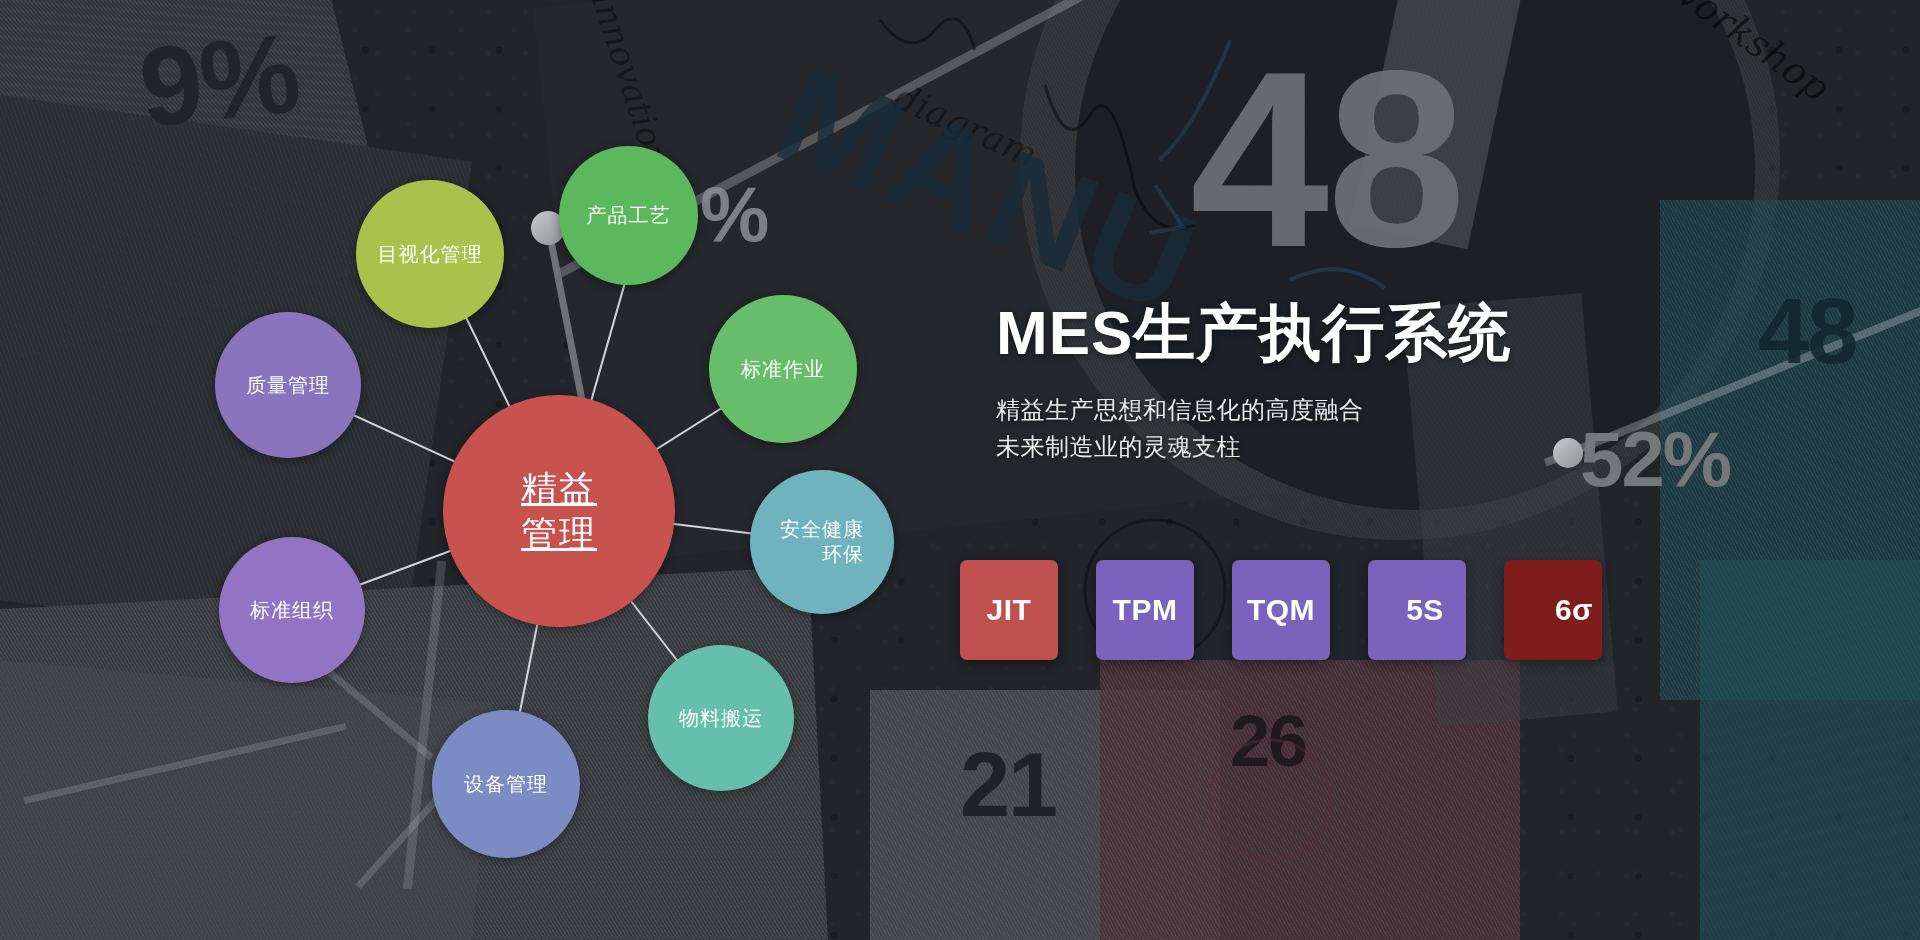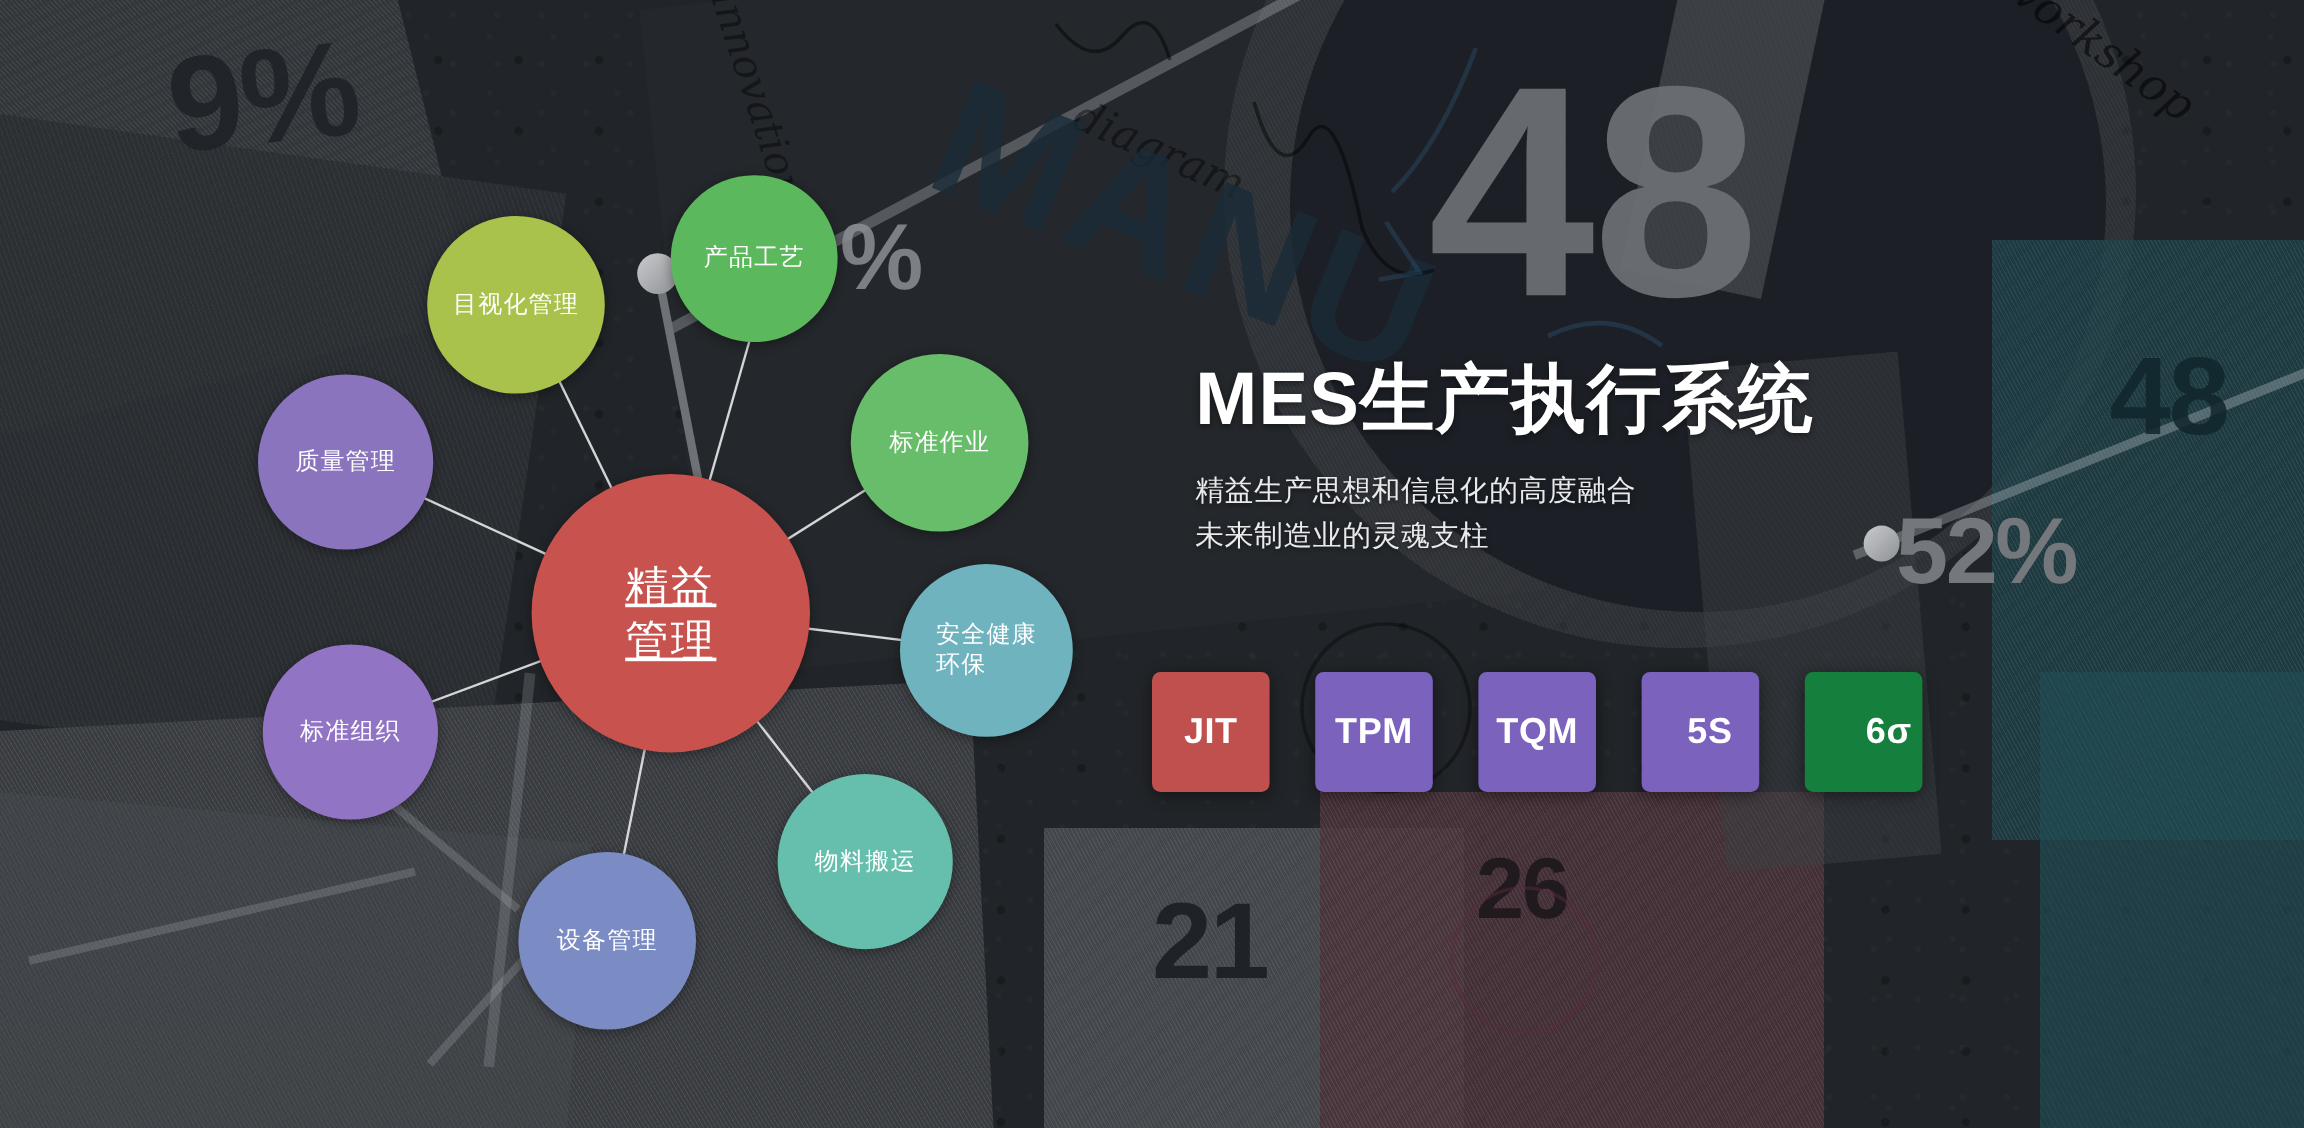--- a/index.html
+++ b/index.html
@@ -46,21 +46,21 @@
 
   .stroke-line { position:absolute; background:rgba(255,255,255,.16); }
 
   
   #map { position:absolute; left:0; top:0; width:940px; height:940px; }
   #map svg { position:absolute; left:0; top:0; }
 
   .node {
     position:absolute; border-radius:50%;
     display:flex; align-items:center; justify-content:center;
-    text-align:left; color:#fff; line-height:1.25;
+    text-align:right; color:#fff; line-height:1.25;
     font-family:"Liberation Sans","DejaVu Sans",sans-serif;
     box-shadow:0 2px 10px rgba(0,0,0,.35);
   }
 
   .node-center { font-size:36px; font-weight:400; letter-spacing:2px;text-decoration:underline; }
   .node-leaf   { font-size:20px; font-weight:400; letter-spacing:1px; }
 
   .pin-dot { position:absolute; border-radius:50%;
              background:linear-gradient(135deg,#c9cbcd,#8e9195); }
   .pin-stick { position:absolute; background:#6e7175; transform-origin:top center; }
@@ -249,18 +249,18 @@
     </div>
     <div class="badge" style="background:#7a62bd;">
       <span>TPM</span>
     </div>
     <div class="badge" style="background:#7a62bd;">
       <span>TQM</span>
     </div>
     <div class="badge" style="background:#7a62bd;padding-left:16px;">
       <span>5S</span>
     </div>
-    <div class="badge" style="background:#15803d;padding-left:42px;">
+    <div class="badge" style="background:#7f1d1d;padding-left:42px;">
       <span>6σ</span>
     </div>
   </div>
 
 </div>
 
 </body></html>

